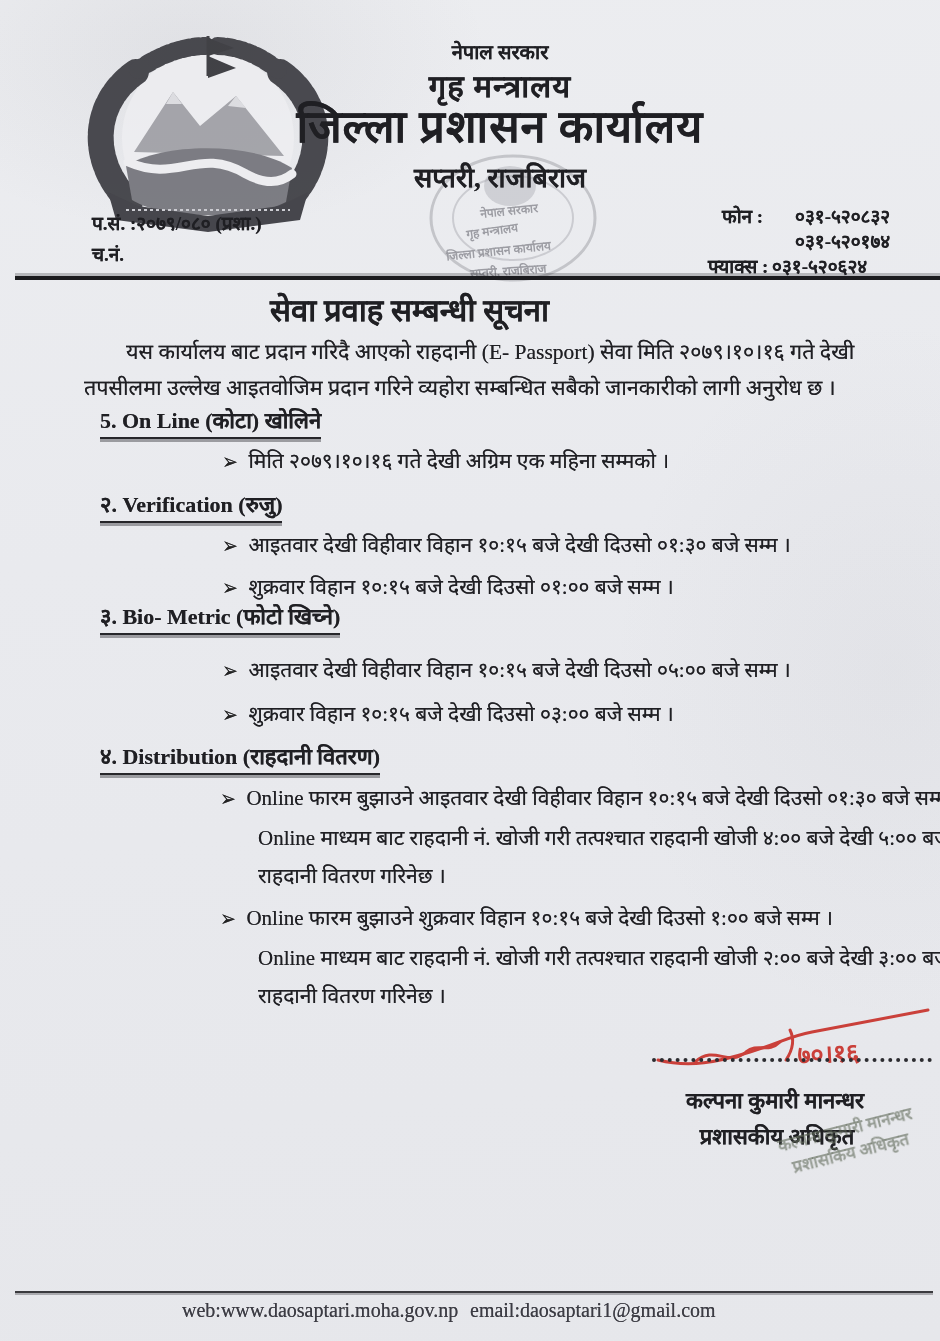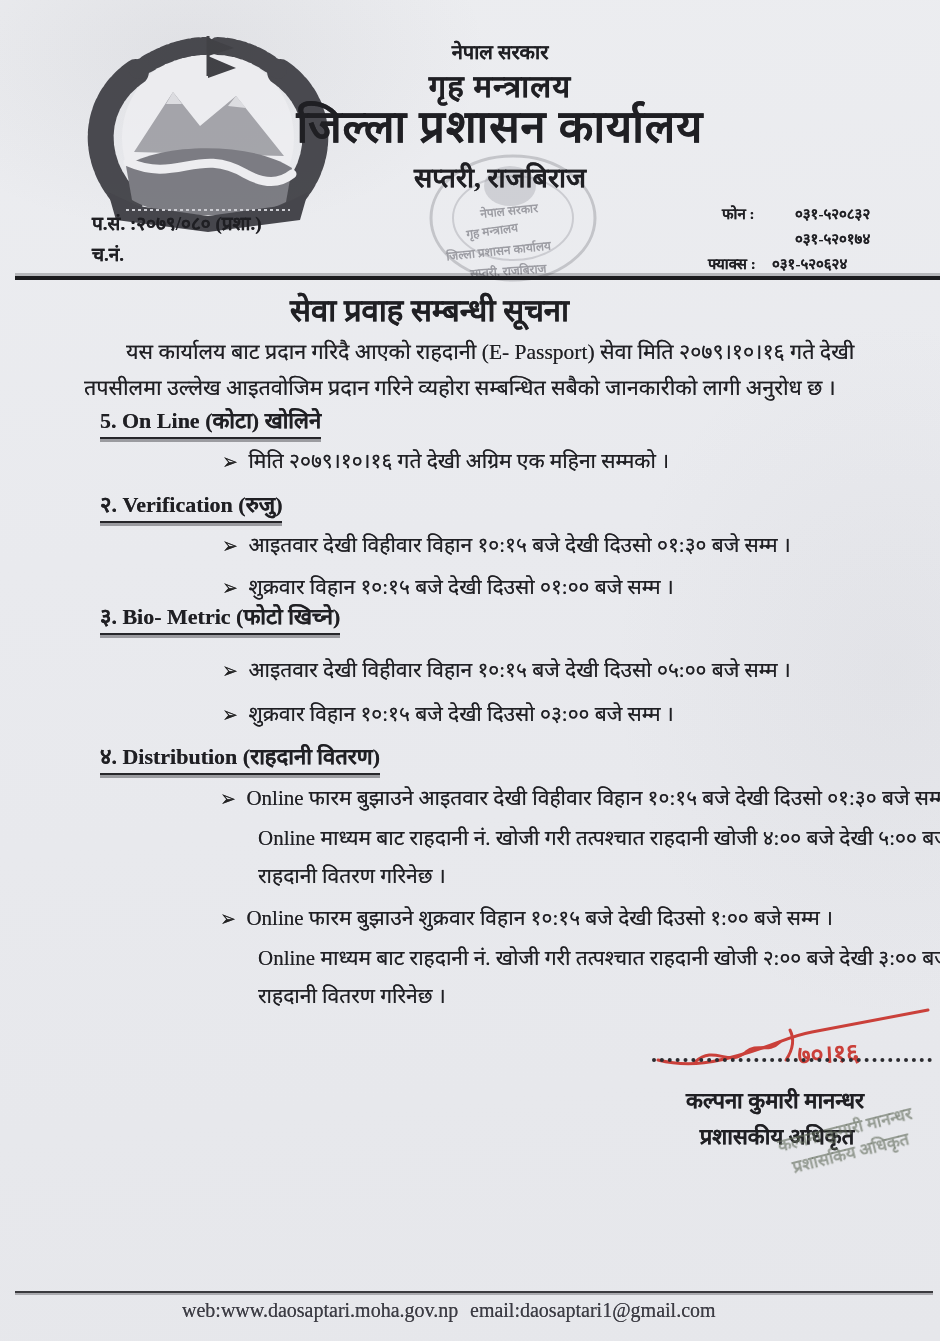--- a/index.html
+++ b/index.html
@@ -16,21 +16,21 @@
     color:#1f1f23;
   }
   .abs{position:absolute;}
   .ctr{text-align:center;}
   .scan{text-shadow:0 0 .6px rgba(30,30,35,.7);}
   .hd-govt{font-size:20px;font-weight:bold;}
   .hd-ministry{font-size:31px;font-weight:bold;letter-spacing:1px;}
   .hd-office{font-size:45px;font-weight:bold;letter-spacing:1px;}
   .hd-loc{font-size:27px;font-weight:bold;}
   .refline{font-size:19px;font-weight:bold;text-align:right;}
-  .phoneline{font-size:15px;font-weight:bold;}
+  .phoneline{font-size:19px;font-weight:bold;}
   .rule-top{left:15px;top:276px;width:925px;height:4px;background:#1b1b1e;box-shadow:0 -3px 0 rgba(27,27,30,.25);}
   .title{font-size:31px;font-weight:bold;}
   .body-line{font-size:21.5px;white-space:nowrap;}
   .sec-head{font-size:22px;font-weight:bold;white-space:nowrap;}
   .sec-head .ul{display:inline-block;border-bottom:2px solid #26262a;box-shadow:0 3px 0 rgba(38,38,42,.4);padding-bottom:3px;}
   .bullet-arrow{font-size:19px;color:#222;display:inline-block;transform:scaleY(1.15);}
   .b-line{font-size:21px;white-space:nowrap;}
   .sig-dots{left:652px;top:1058px;width:280px;border-bottom:4px dotted #2c2c30;height:0;}
   .sig-name{font-size:22px;font-weight:bold;}
   .sig-desig{font-size:22px;font-weight:bold;}
@@ -100,21 +100,21 @@
   <div class="abs refline scan" style="left:92px;top:241px;">च.नं.</div>
 
   <div class="abs phoneline scan" style="left:722px;top:203px;">फोन :</div>
   <div class="abs phoneline scan" style="left:795px;top:203px;">०३१-५२०८३२</div>
   <div class="abs phoneline scan" style="left:795px;top:228px;">०३१-५२०१७४</div>
   <div class="abs phoneline scan" style="left:708px;top:253px;">फ्याक्स :</div>
   <div class="abs phoneline scan" style="left:772px;top:253px;">०३१-५२०६२४</div>
 
   <div class="abs rule-top"></div>
 
-  <div class="abs ctr title scan" style="left:8px;top:288px;width:819px;padding-left:12px;">सेवा प्रवाह सम्बन्धी सूचना</div>
+  <div class="abs ctr title scan" style="left:0;top:288px;width:819px;">सेवा प्रवाह सम्बन्धी सूचना</div>
 
   <div class="abs body-line scan" style="left:126px;top:336px;">यस कार्यालय बाट प्रदान गरिदै आएको राहदानी (E- Passport) सेवा मिति २०७९।१०।१६ गते देखी</div>
   <div class="abs body-line scan" style="left:84px;top:372px;">तपसीलमा उल्लेख आइतवोजिम प्रदान गरिने व्यहोरा सम्बन्धित सबैको जानकारीको लागी अनुरोध छ ।</div>
 
   <div class="abs sec-head scan" style="left:100px;top:404px;"><span class="ul">5. On Line (कोटा) खोलिने</span></div>
   <div class="abs b-line scan" style="left:222px;top:446px;"><span class="bullet-arrow">➢</span>&nbsp;&nbsp;<span>मिति २०७९।१०।१६ गते देखी अग्रिम एक महिना सम्मको ।</span></div>
 
   <div class="abs sec-head scan" style="left:100px;top:488px;"><span class="ul">२. Verification (रुजु)</span></div>
   <div class="abs b-line scan" style="left:222px;top:530px;"><span class="bullet-arrow">➢</span>&nbsp;&nbsp;<span>आइतवार देखी विहीवार  विहान १०:१५ बजे देखी दिउसो ०१:३० बजे सम्म ।</span></div>
   <div class="abs b-line scan" style="left:222px;top:572px;"><span class="bullet-arrow">➢</span>&nbsp;&nbsp;<span>शुक्रवार विहान १०:१५ बजे देखी दिउसो ०१:०० बजे सम्म ।</span></div>

